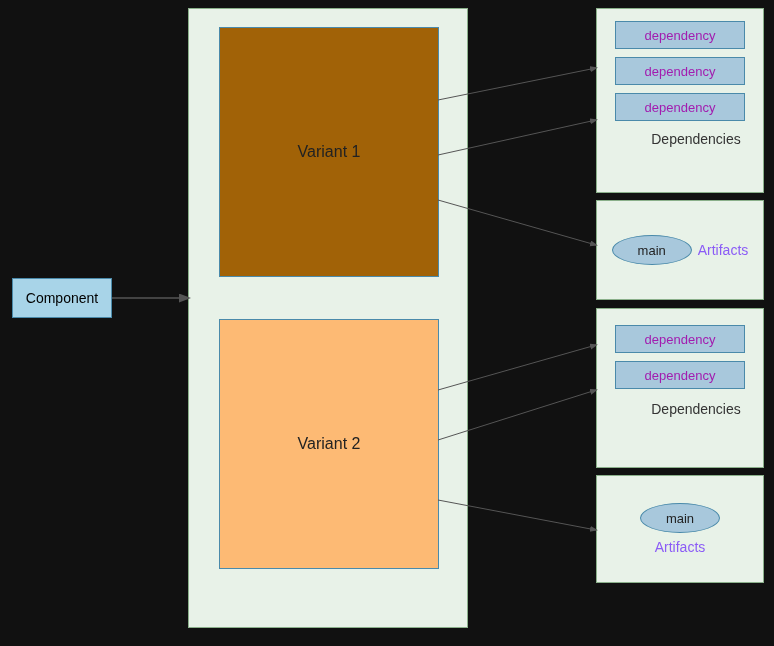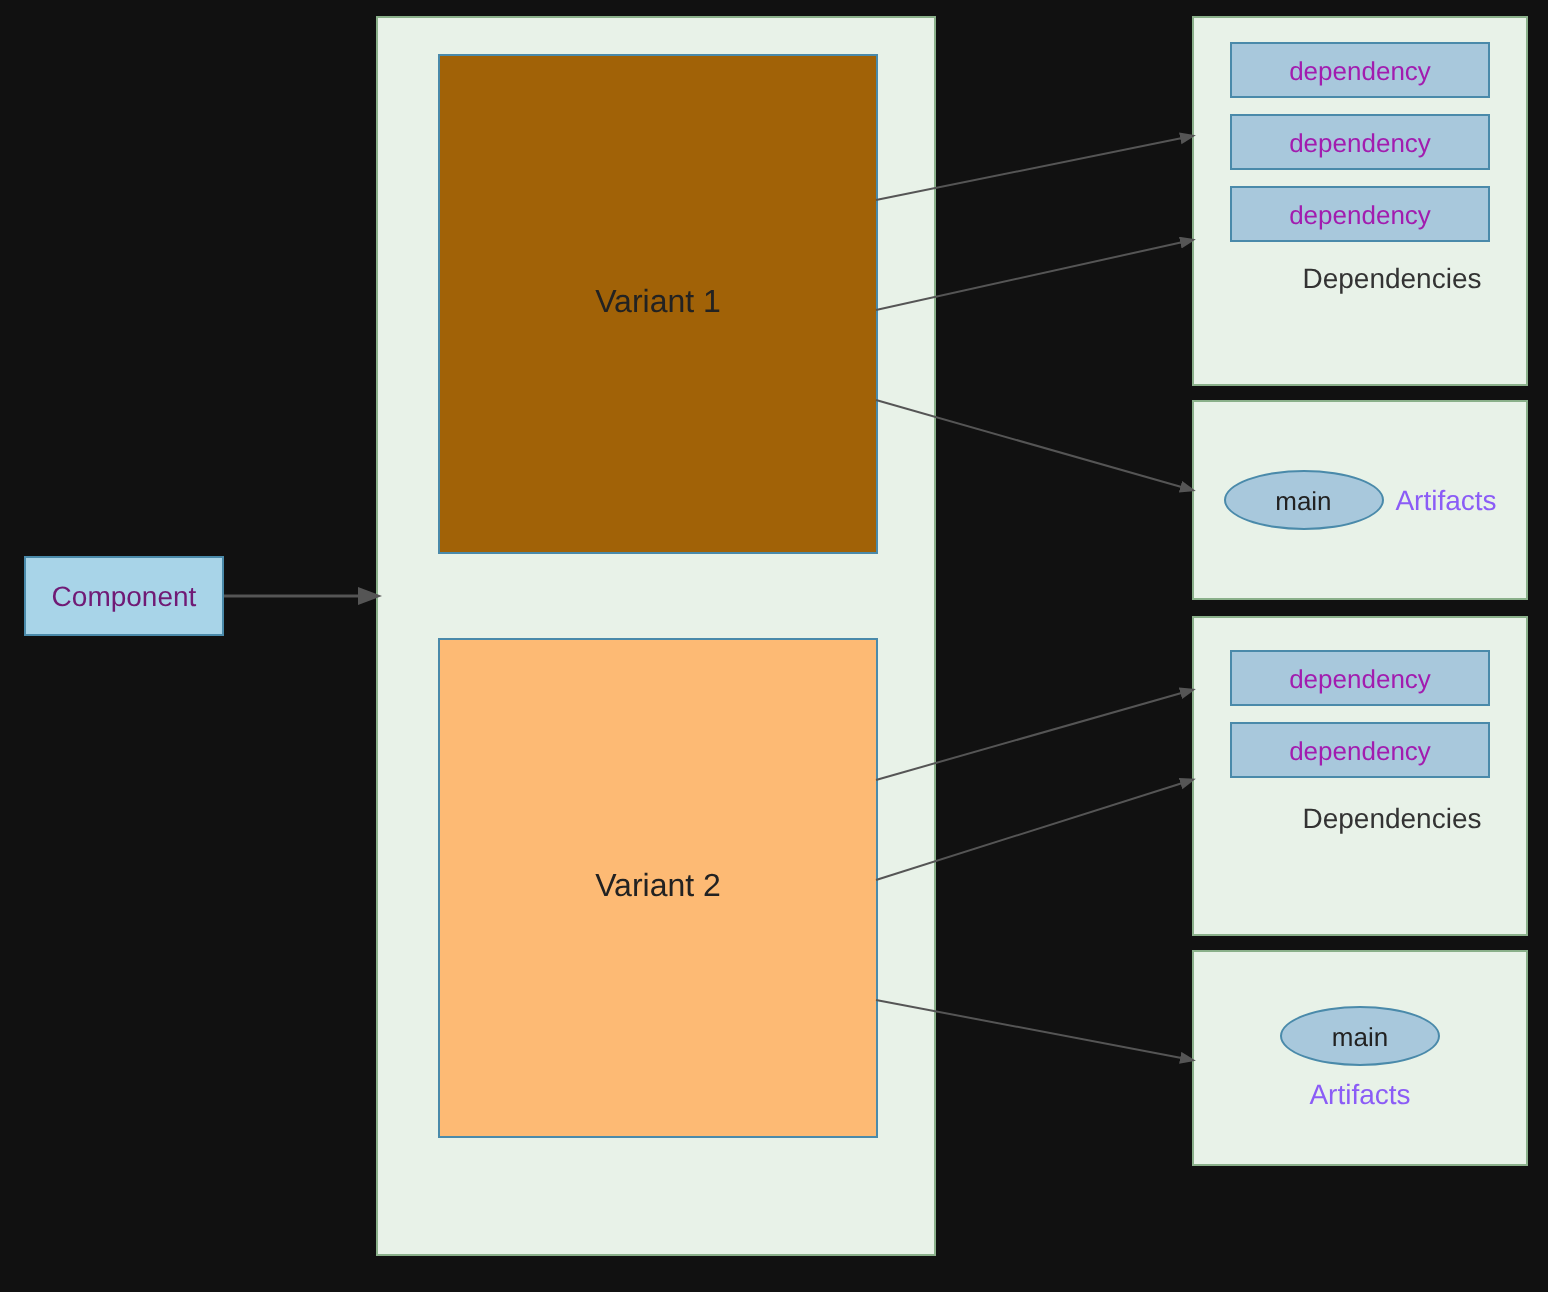--- a/index.html
+++ b/index.html
@@ -26,21 +26,21 @@
       left: 12px;
       top: 278px;
       width: 100px;
       height: 40px;
       background: #a8d4e8;
       border: 1.5px solid #4a8aaa;
       display: flex;
       align-items: center;
       justify-content: center;
       font-size: 14px;
-      color: #701a75;
+      color: #000000;
     }
 
     
     .variants-container {
       position: absolute;
       left: 188px;
       top: 8px;
       width: 280px;
       height: 620px;
       background: #e8f2e8;

